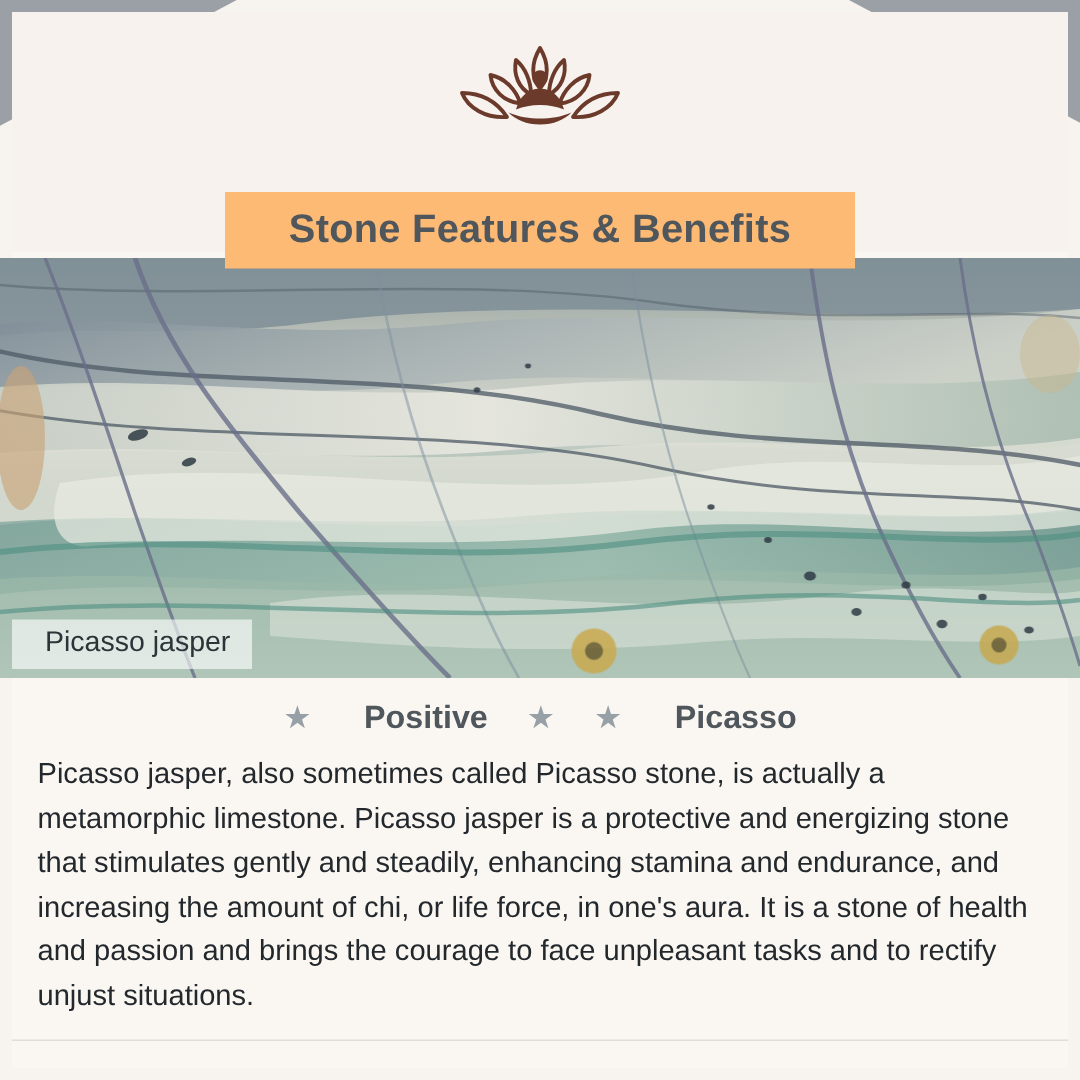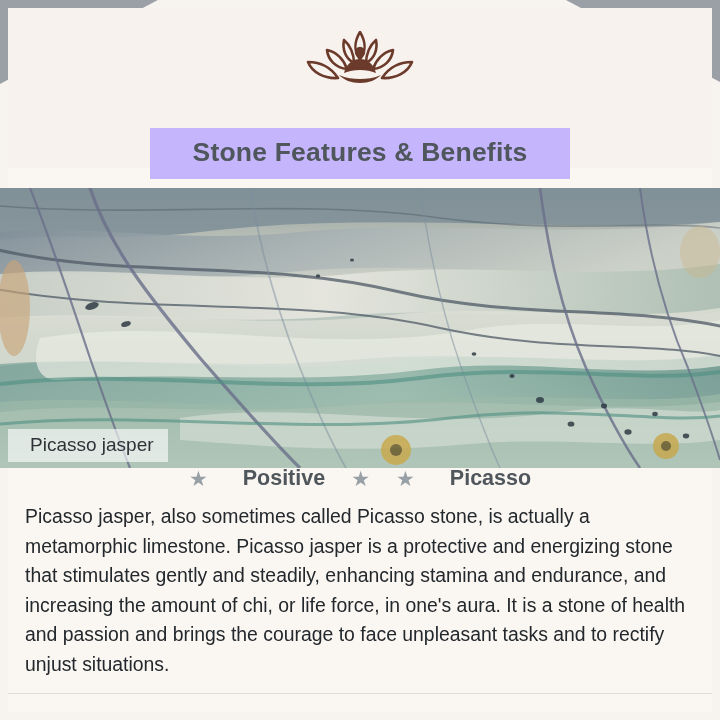--- a/index.html
+++ b/index.html
@@ -72,37 +72,37 @@
     font-weight: bold;
     font-family: "Liberation Sans", sans-serif;
   }
 
   
   .title-bar {
     position: absolute;
     top: 128px;
     left: 150px;
     width: 420px;
-    background: #c4b5fd;
+    background: #fdba74;
     text-align: center;
     padding: 9px 10px 11px;
     z-index: 12;
   }
   .title-bar .title {
     font-size: 26.5px;
     font-weight: bold;
     color: #4f565c;
     letter-spacing: 0.2px;
     white-space: nowrap;
   }
 
   
   .photo {
     position: absolute;
-    top: 188px; left: 0;
+    top: 172px; left: 0;
     width: 720px; height: 280px;
     z-index: 9;
     overflow: hidden;
     background: #5eead4;
   }
   .photo svg { display: block; width: 720px; height: 280px; }
 
   .caption {
     position: absolute;
     left: 8px;

